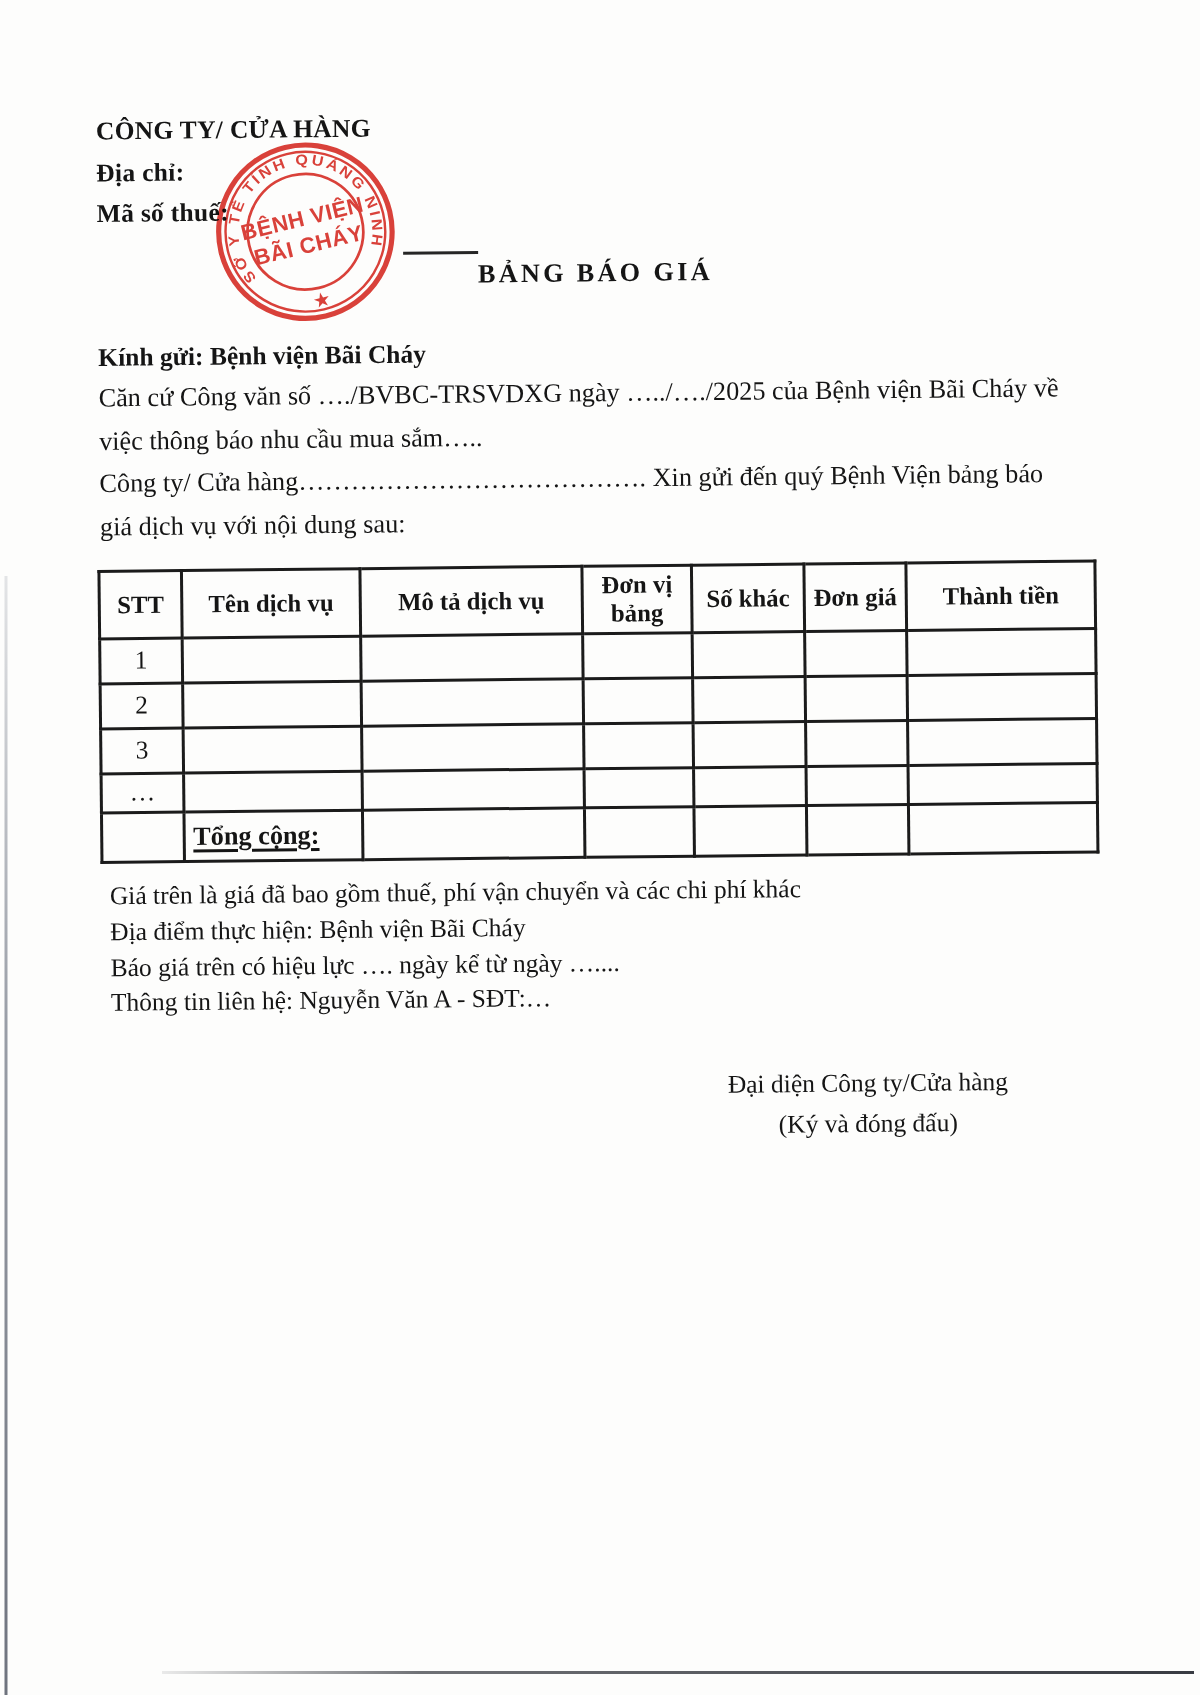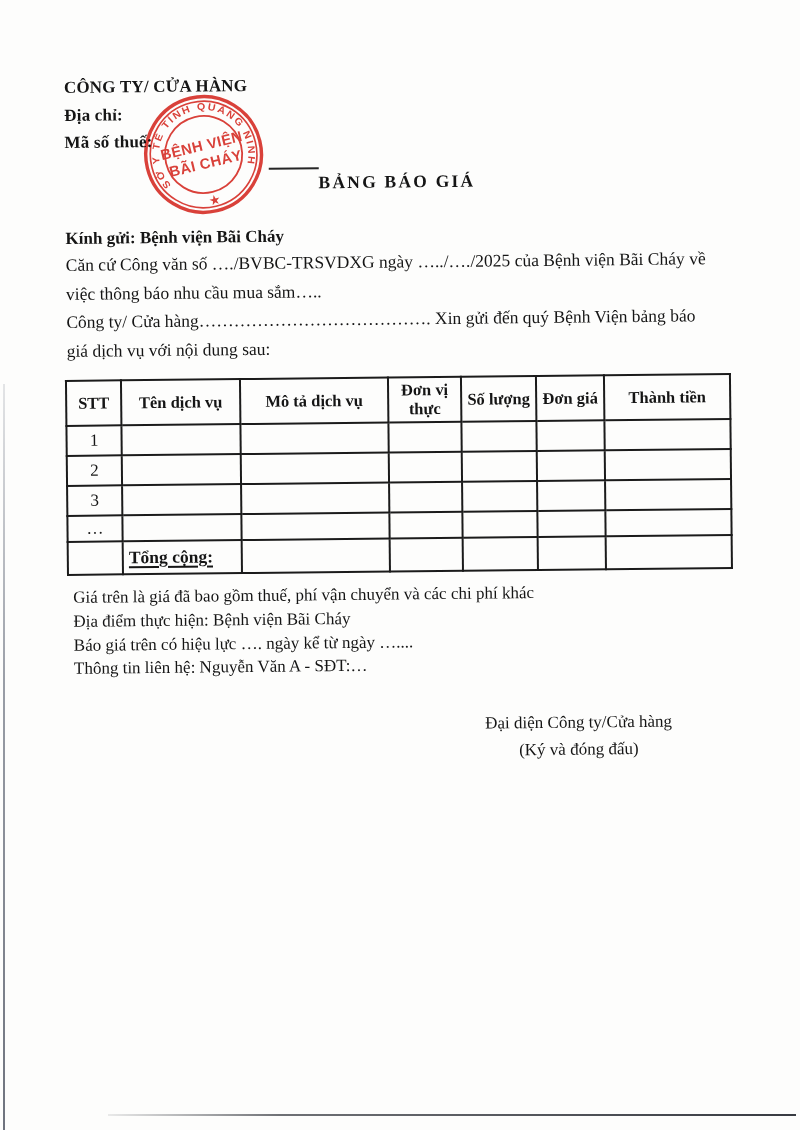--- a/index.html
+++ b/index.html
@@ -119,22 +119,22 @@
         <col class="col-c4">
       <col class="col-c5">
         <col class="col-c6">
         <col class="col-c7">
     </colgroup>
     <thead>
         <tr>
           <th>STT</th>
           <th>Tên dịch vụ</th>
           <th>Mô tả dịch vụ</th>
-          <th>Đơn vị thực</th>
-          <th>Số lượng</th>
+          <th>Đơn vị bảng</th>
+          <th>Số khác</th>
           <th>Đơn giá</th>
           <th>Thành tiền</th>
         </tr>
       </thead>
     <tbody>
         <tr>
           <td>1</td>
           <td></td>
           <td></td>
           <td></td>

